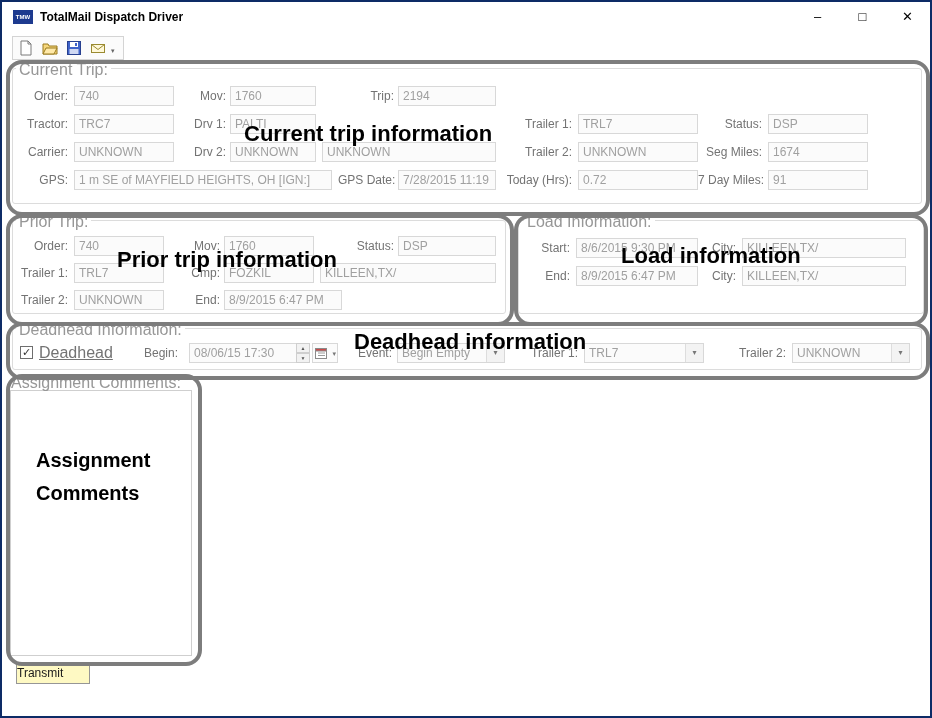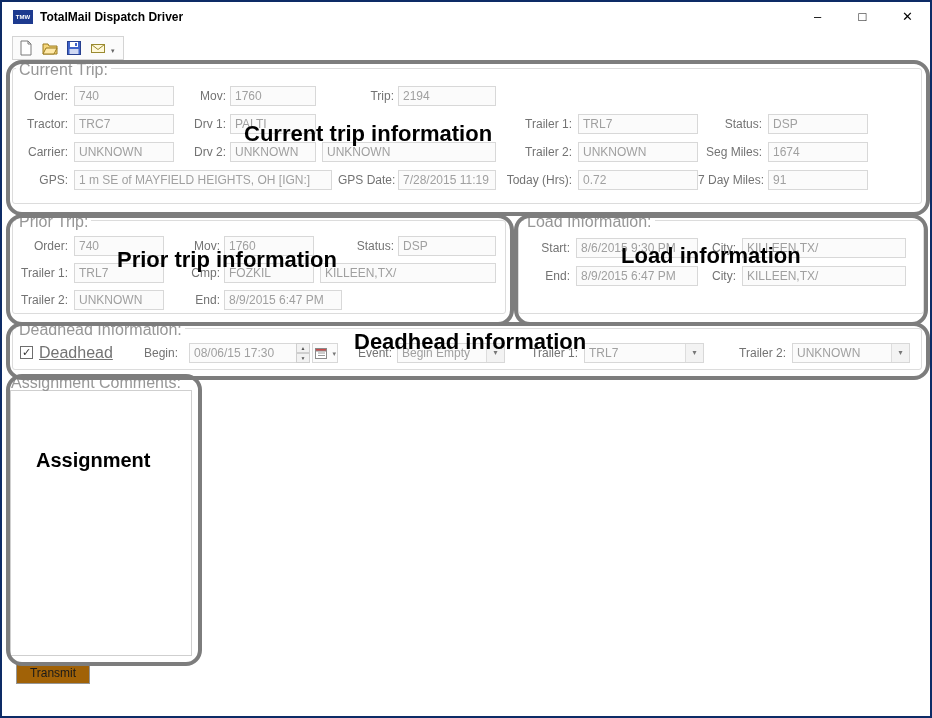--- a/index.html
+++ b/index.html
@@ -18,21 +18,21 @@
   .combo{padding-right:18px;}
   .combo-arrow{position:absolute;right:0;top:0;width:17px;height:18px;background:#f3f3f3;border-left:1px solid #ddd;color:#777;font-size:8px;line-height:18px;text-align:center;cursor:pointer;}
   .spin{position:absolute;width:14px;height:20px;box-sizing:border-box;}
   .spin div{height:10px;box-sizing:border-box;border:1px solid #cfcfcf;background:#f2f2f2;font-size:5px;line-height:8px;text-align:center;color:#555;cursor:pointer;}
   .calbtn{position:absolute;width:26px;height:20px;box-sizing:border-box;border:1px solid #d8d8d8;background:#fbfbfb;cursor:pointer;}
   .calbtn svg{position:absolute;left:2px;top:3px;}
   .calbtn .cal-arrow{position:absolute;right:1px;top:6px;font-size:7px;color:#777;}
   .chk{position:absolute;width:13px;height:13px;background:#fff;border:1px solid #6e6e6e;box-sizing:border-box;font-size:11px;line-height:11px;text-align:center;color:#333;cursor:pointer;}
   .chklabel{position:absolute;height:20px;line-height:20px;font-size:16px;color:#737373;text-decoration:underline;}
   .comments-box{position:absolute;left:8px;top:388px;width:182px;height:266px;background:#fff;border:1px solid #cfcfcf;box-sizing:border-box;z-index:1;}
-  .btn{position:absolute;left:14px;top:661px;width:74px;height:21px;background:#a16207;border:1px solid #969696;box-sizing:border-box;font-size:12px;text-align:center;line-height:19px;color:#1a1a1a;cursor:pointer;}
+  .btn{position:absolute;left:14px;top:661px;width:74px;height:21px;background:#fef9c3;border:1px solid #969696;box-sizing:border-box;font-size:12px;line-height:19px;color:#1a1a1a;cursor:pointer;}
   .outline{position:absolute;border:4px solid #7d7d7d;border-radius:16px;pointer-events:none;z-index:3;}
   .ann{position:absolute;font-weight:bold;font-size:22px;color:#000;z-index:4;white-space:nowrap;pointer-events:none;}
   .ann-sm{font-size:20px;line-height:33px;}
 </style>
 </head>
 <body>
 
 <div class="screen">
 
   <div class="titlebar">
@@ -193,14 +193,15 @@
   <div class="outline" style="left:4px;top:212px;width:500px;height:104px"></div>
   <div class="outline" style="left:512px;top:212px;width:406px;height:104px"></div>
   <div class="outline" style="left:4px;top:320px;width:916px;height:50px"></div>
   <div class="outline" style="left:4px;top:372px;width:188px;height:284px"></div>
 
   <div class="ann" style="left:242px;top:119px">Current trip information</div>
   <div class="ann" style="left:115px;top:245px">Prior trip information</div>
   <div class="ann" style="left:619px;top:241px">Load information</div>
   <div class="ann" style="left:352px;top:327px">Deadhead information</div>
   <div class="ann ann-sm" style="left:34px;top:442px">Assignment</div>
+  <div class="ann ann-sm" style="left:34px;top:475px">Comments</div>
 
 </div>
 
 </body></html>

